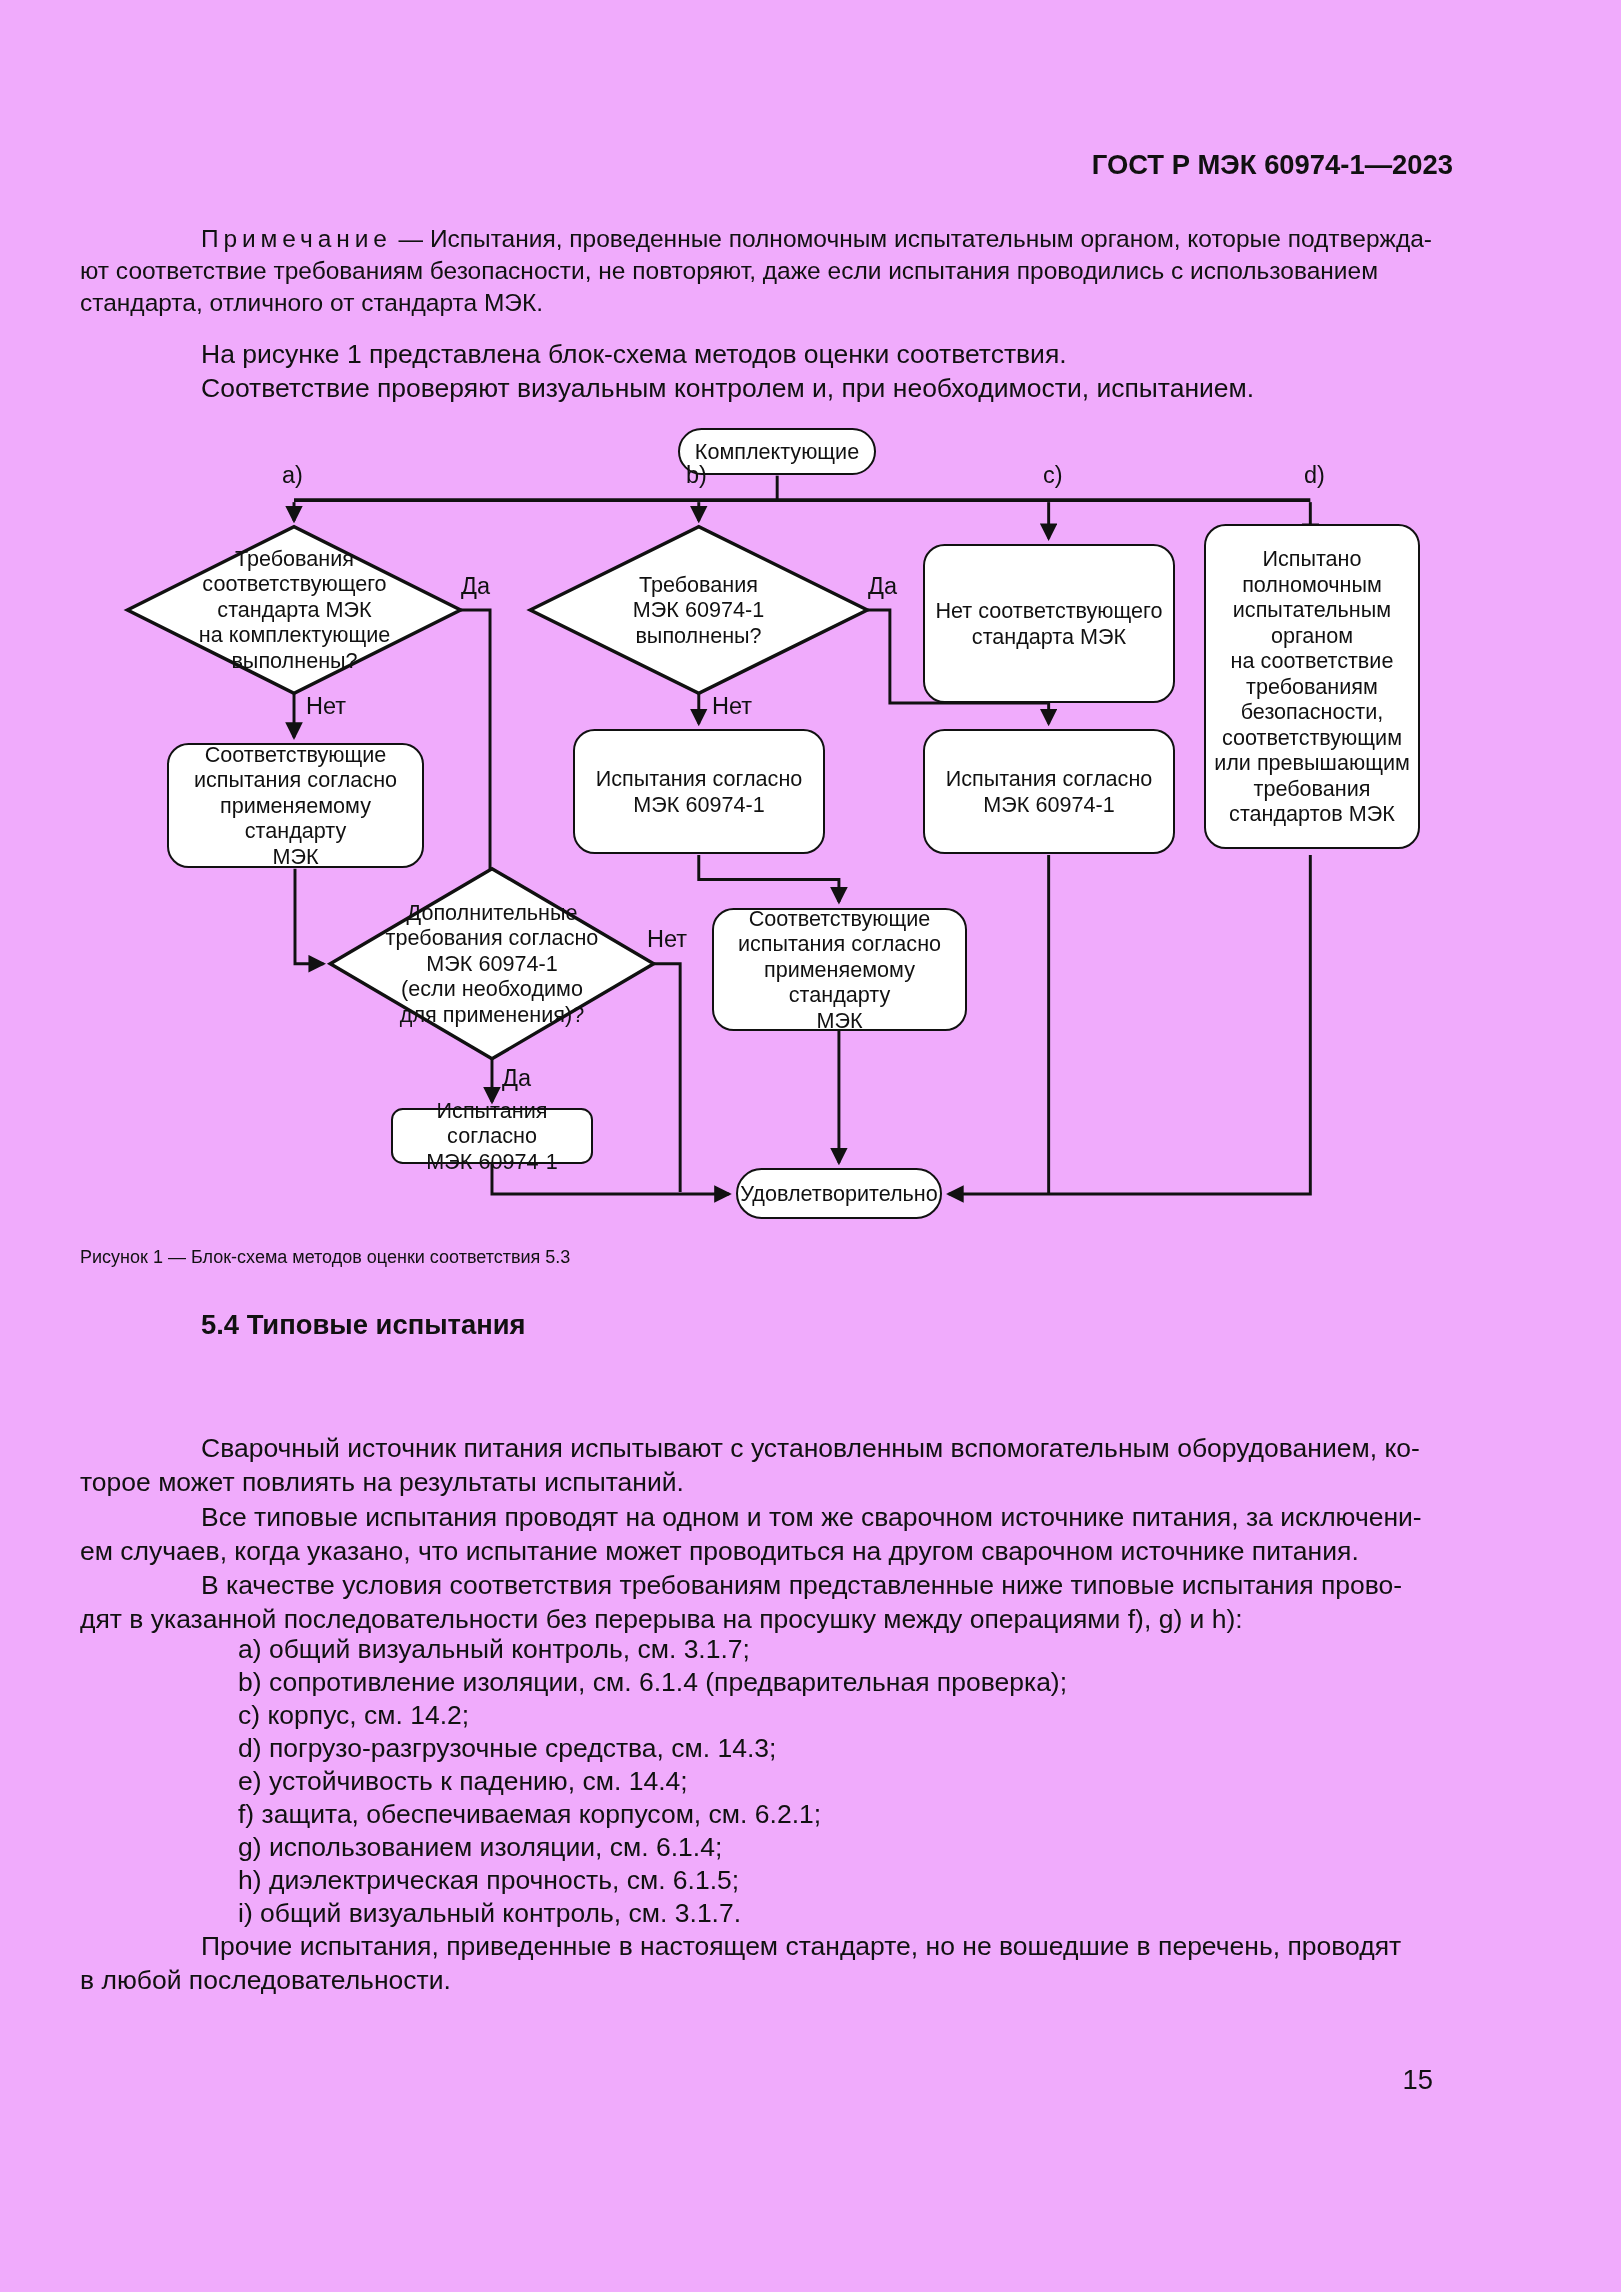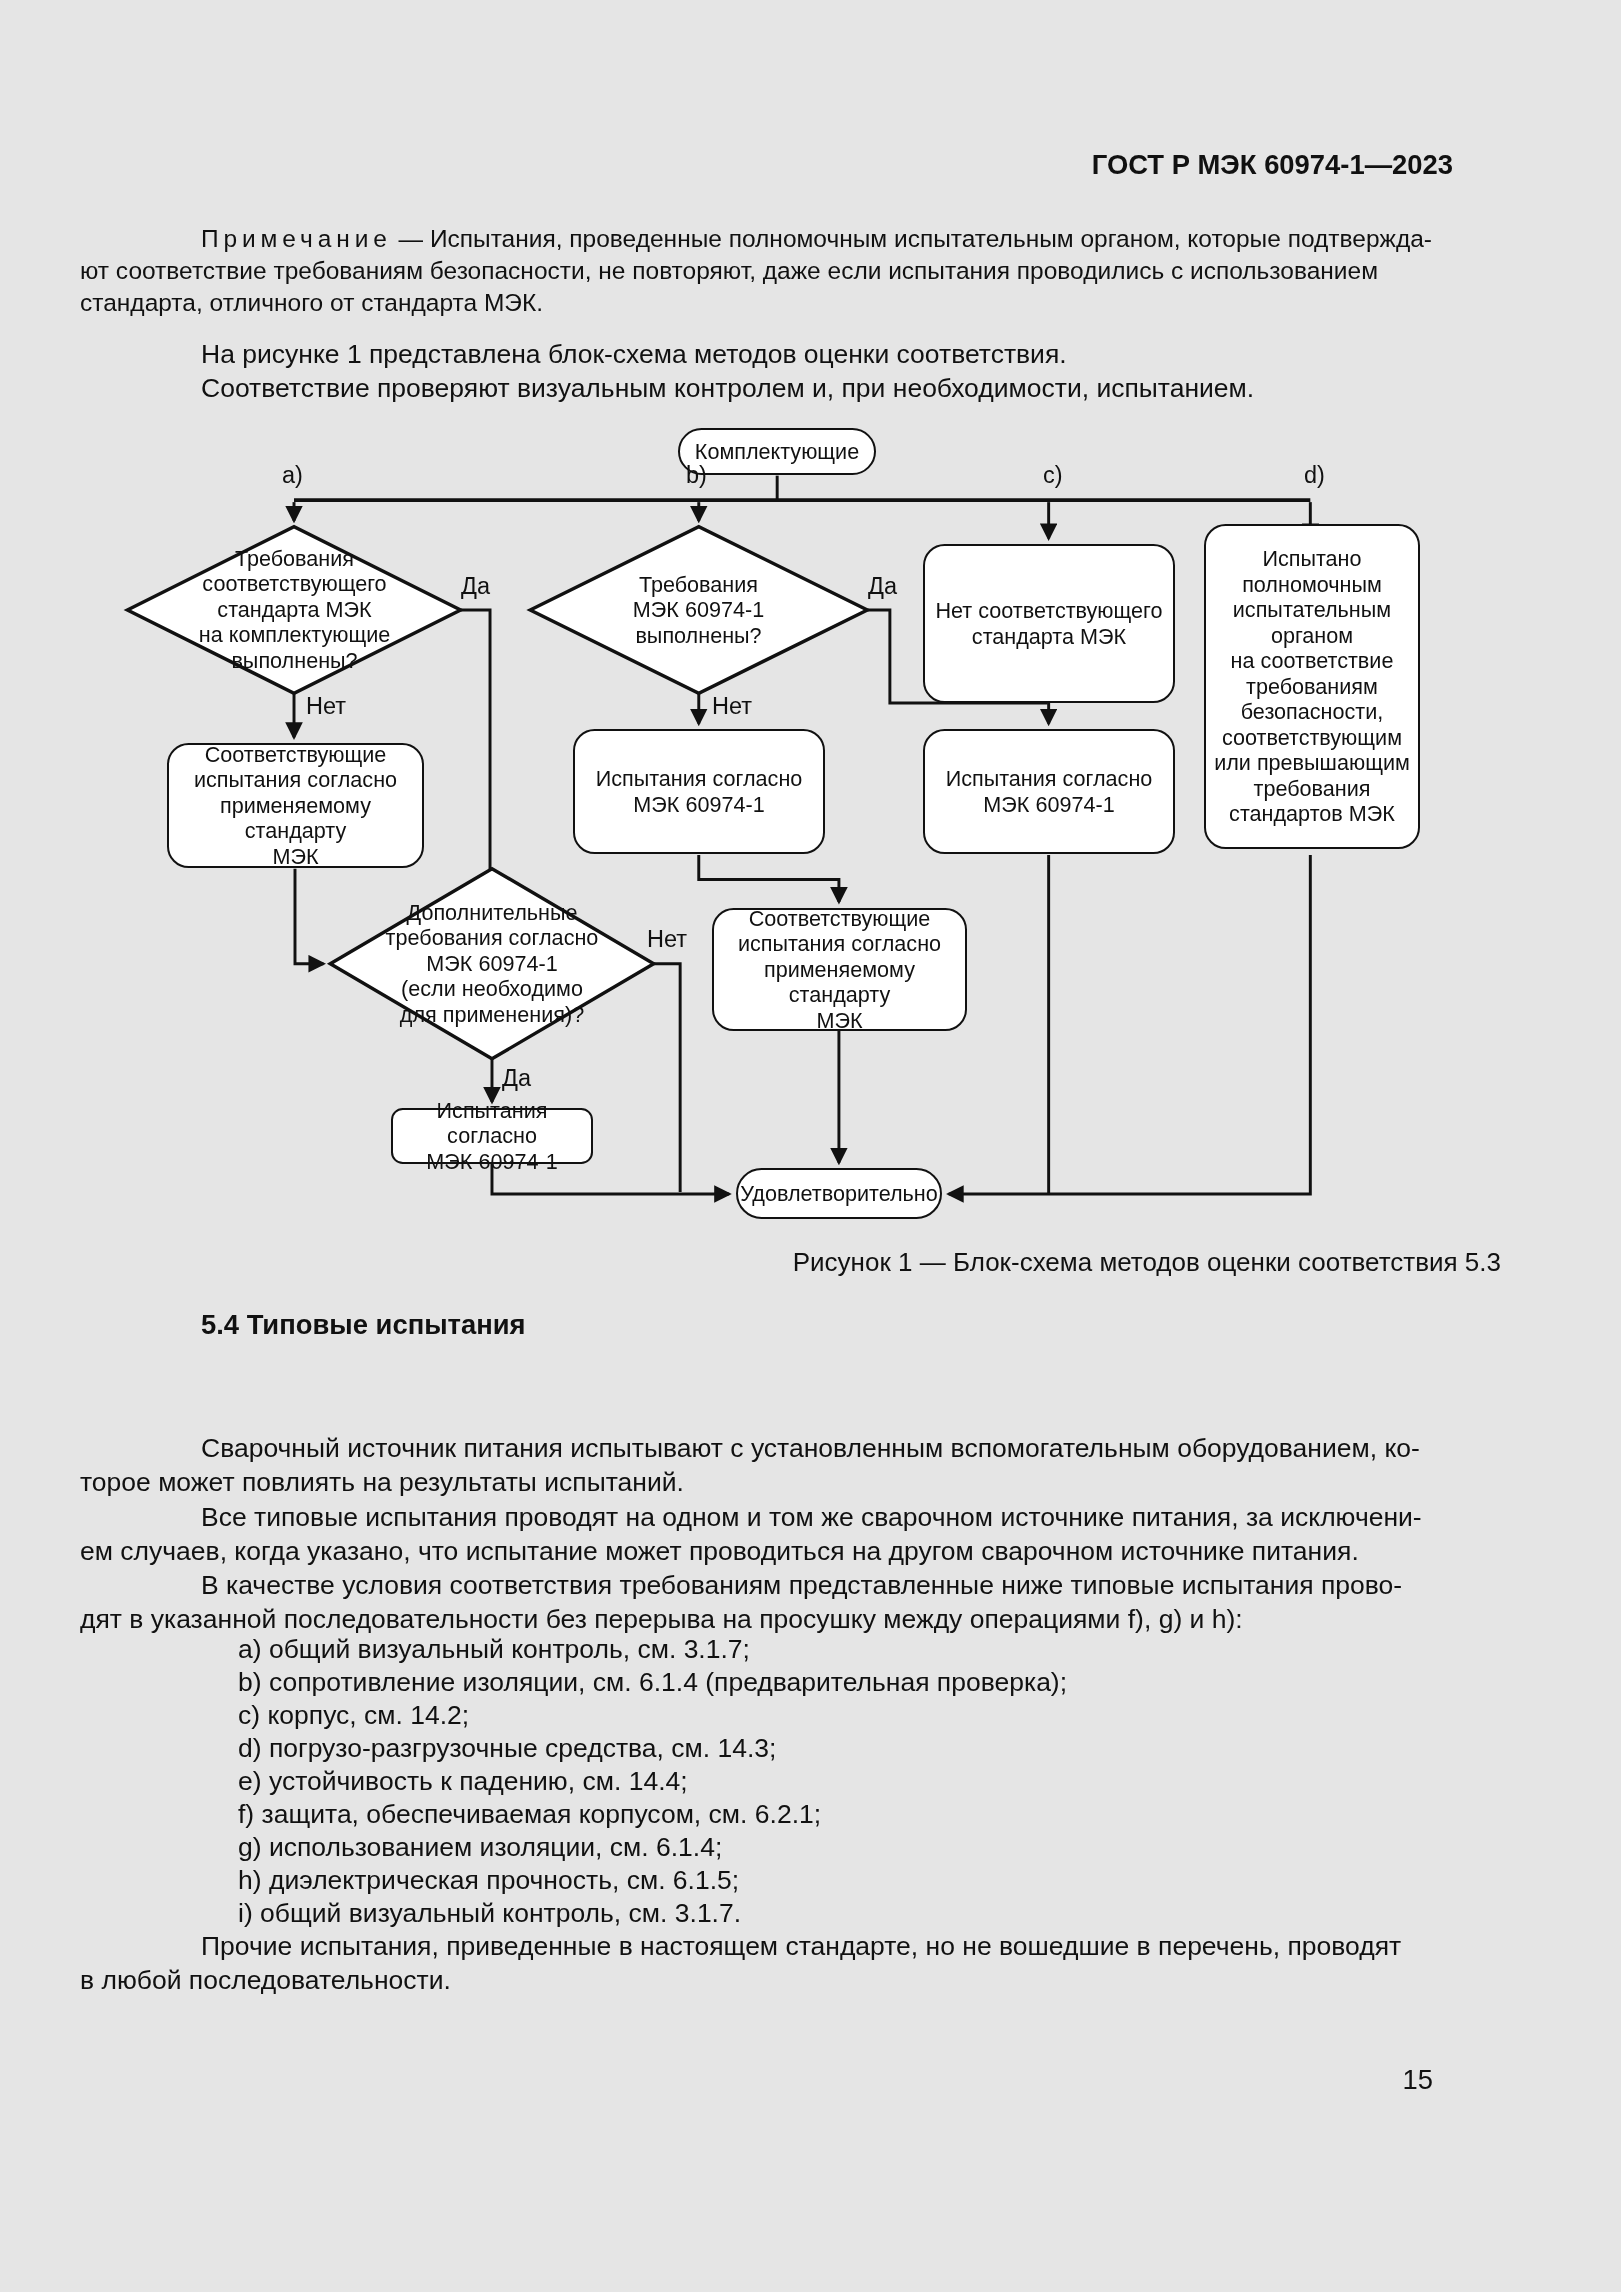--- a/index.html
+++ b/index.html
@@ -1,19 +1,19 @@
 <!DOCTYPE html>
 <html><head>
 <meta charset="utf-8">
 <style>
   html,body{margin:0;padding:0;background:#888;}
   .page{
     position:relative;
     width:1621px;height:2293px;
-    background:#e5e5e5;
+    background:#f0abfc;
     margin:0 auto;
     font-family:"Liberation Sans", sans-serif;
     color:#111;
     overflow:hidden;
   }
   .abs{position:absolute;}
   .hdr{
     left:882px;top:149px;width:571px;
     text-align:right;font-weight:bold;font-size:27.4px;
   }
@@ -44,21 +44,21 @@
     position:absolute;
     display:flex;align-items:center;justify-content:center;
     text-align:center;
     font-size:21.6px;line-height:25.5px;
     white-space:pre-line;
     background:transparent;
   }
   .flab{position:absolute;font-size:23.5px;line-height:25.5px;}
   .caption{
     left:80px;top:1247px;width:1421px;
-    text-align:right;font-size:26px;
+    text-align:left;font-size:18px;
   }
   .sec-head{
     left:201px;top:1309px;
     font-weight:bold;font-size:27.4px;
   }
   .list{
     left:201px;top:1633px;width:1274px;
     font-size:26.5px;line-height:33px;margin-left:37px;
   }
   .pagenum{

